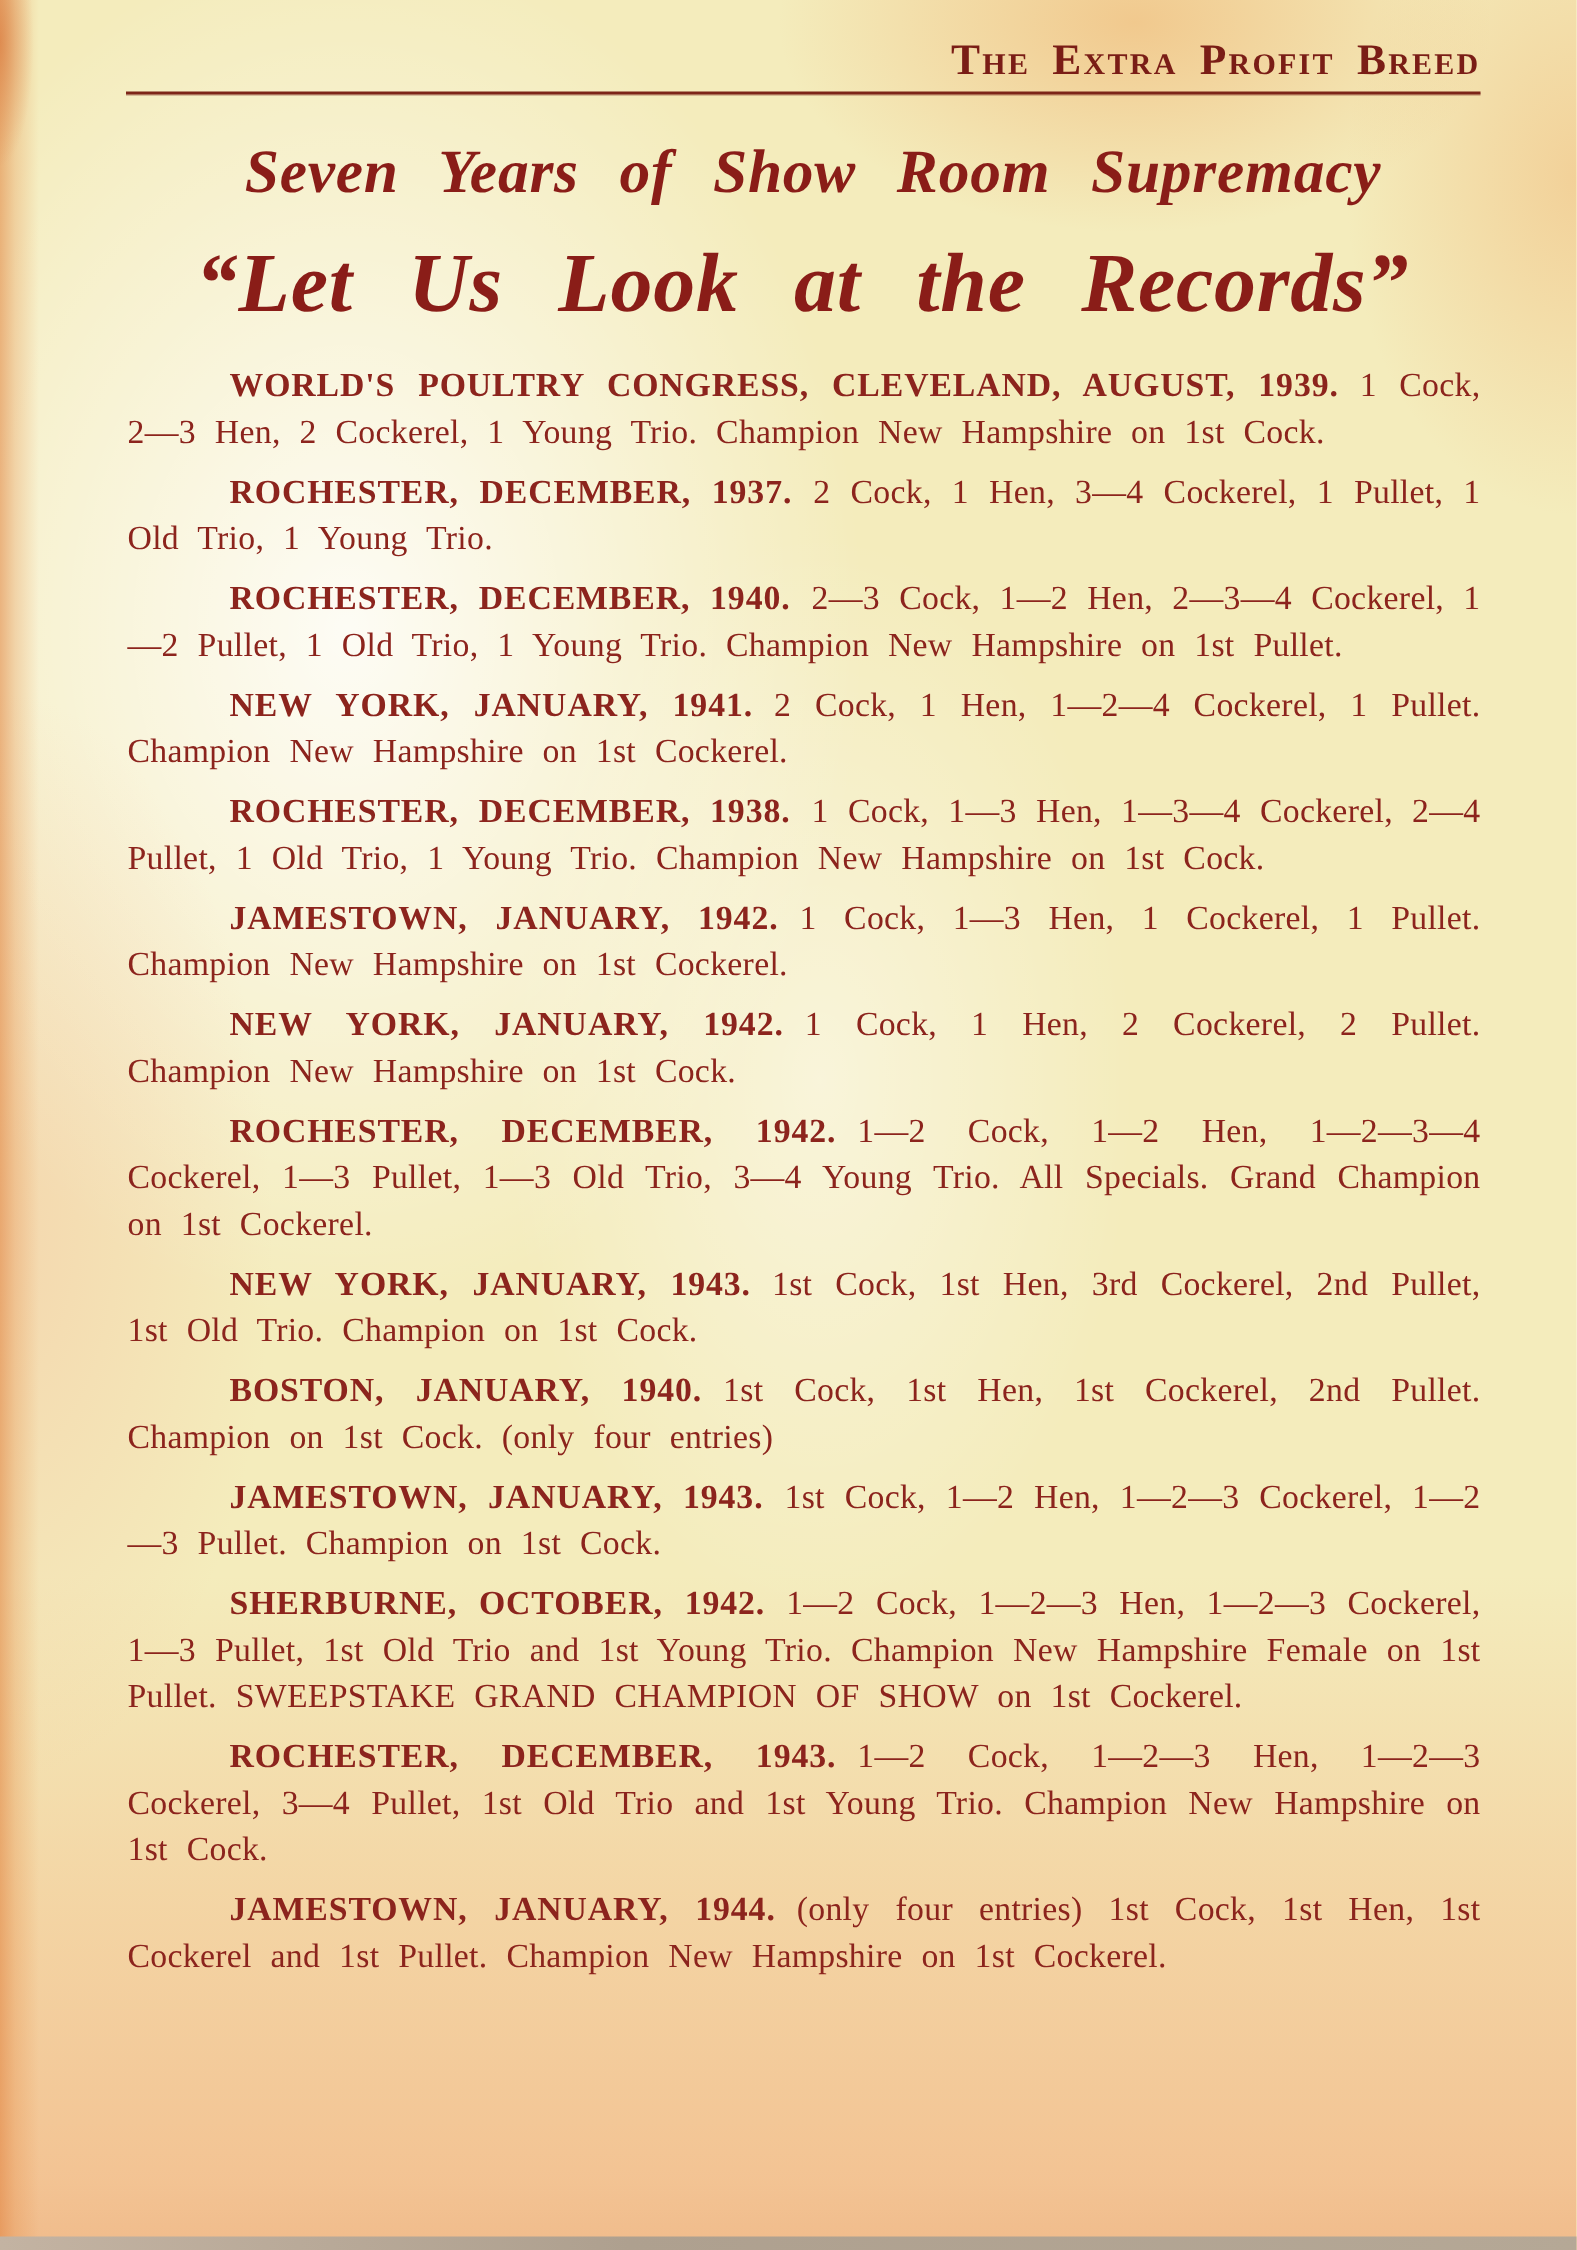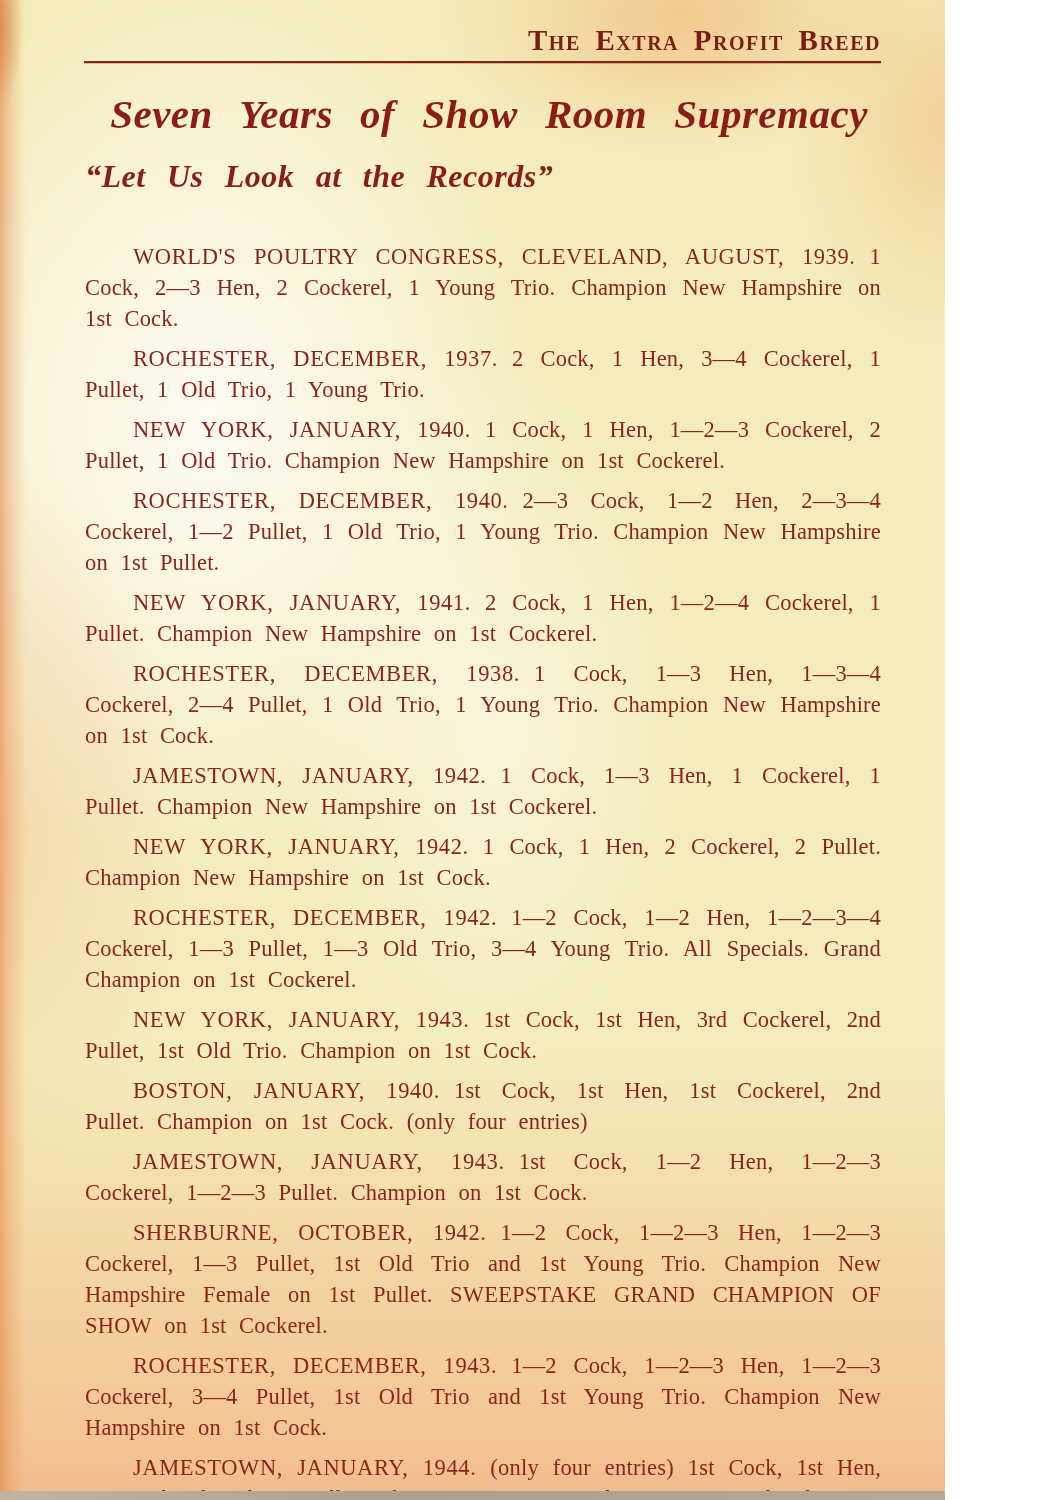--- a/index.html
+++ b/index.html
@@ -3,21 +3,21 @@
 <meta charset="utf-8">
 <style>
   html, body { margin: 0; padding: 0; }
   body {
     width: 1051px; height: 1500px;
     font-family: "Liberation Serif", serif;
     overflow: hidden;
   }
   .page {
     position: relative;
-    width: 945px; height: 1500px;
+    width: 1051px; height: 1500px;
     background:
       
       radial-gradient(ellipse 340px 200px at 72% 1%, rgba(238,166,96,0.50), rgba(238,166,96,0) 70%),
       radial-gradient(ellipse 220px 320px at 100% 8%, rgba(240,176,110,0.45), rgba(240,176,110,0) 70%),
       
       linear-gradient(to right, rgba(224,128,60,0.55) 0px, rgba(228,140,72,0.30) 10px, rgba(228,140,72,0) 26px),
       
       radial-gradient(ellipse 260px 520px at 0% 55%, rgba(244,176,148,0.35), rgba(244,176,148,0) 70%),
       
       radial-gradient(ellipse 480px 640px at 22% 28%, rgba(255,255,255,0.85), rgba(255,255,255,0) 72%),
@@ -52,61 +52,61 @@
   .page-title {
     position: absolute; top: 92px; left: 99px; right: 66px;
     margin: 0; text-align: center;
     font-style: italic; font-weight: bold;
     font-size: 41px; line-height: 1.1;
     word-spacing: 0.40em; letter-spacing: 0.5px;
     color: #8a1d18;
   }
   .page-subtitle {
     position: absolute; top: 159px; left: 85px; right: 66px;
-    margin: 0; 
+    margin: 0; text-align: center;
     font-style: italic; font-weight: bold;
-    font-size: 32px; line-height: 1.1;
+    font-size: 56px; line-height: 1.1;
     word-spacing: 0.40em; letter-spacing: 0.5px;
     color: #8a1d18;
   }
   .records {
     position: absolute; top: 241px; left: 85px; right: 64px;
   }
   .record {
     margin: 0 0 9px 0;
     text-align: justify;
     text-indent: 48px;
     font-size: 22.5px;
     line-height: 31px;
     word-spacing: 0.30em;
     letter-spacing: 0.2px;
     color: #8c241d;
   }
   .record-heading {
-    font-weight: normal;
+    font-weight: bold;
     letter-spacing: 0.6px;
     margin-right: 14px;
+    margin-left: 20px;
   }
   .record-details { }
 </style>
 </head>
 <body>
 
 <div class="page">
 
   <div class="running-head">The Extra Profit Breed</div>
   <div class="head-rule"></div>
 
   <h1 class="page-title">Seven Years of Show Room Supremacy</h1>
   <h2 class="page-subtitle">“Let Us Look at the Records”</h2>
 
   <main class="records">
     <p class="record"><span class="record-heading">WORLD'S POULTRY CONGRESS, CLEVELAND, AUGUST, 1939.</span><span class="record-details">1 Cock, 2—3 Hen, 2 Cockerel, 1 Young Trio. Champion New Hampshire on 1st Cock.</span></p>
     <p class="record"><span class="record-heading">ROCHESTER, DECEMBER, 1937.</span><span class="record-details">2 Cock, 1 Hen, 3—4 Cockerel, 1 Pullet, 1 Old Trio, 1 Young Trio.</span></p>
-    <p class="record"><span class="record-heading">NEW YORK, JANUARY, 1940.</span><span class="record-details">1 Cock, 1 Hen, 1—2—3 Cockerel, 2 Pullet, 1 Old Trio. Champion New Hampshire on 1st Cockerel.</span></p>
     <p class="record"><span class="record-heading">ROCHESTER, DECEMBER, 1940.</span><span class="record-details">2—3 Cock, 1—2 Hen, 2—3—4 Cockerel, 1—2 Pullet, 1 Old Trio, 1 Young Trio. Champion New Hampshire on 1st Pullet.</span></p>
     <p class="record"><span class="record-heading">NEW YORK, JANUARY, 1941.</span><span class="record-details">2 Cock, 1 Hen, 1—2—4 Cockerel, 1 Pullet. Champion New Hampshire on 1st Cockerel.</span></p>
     <p class="record"><span class="record-heading">ROCHESTER, DECEMBER, 1938.</span><span class="record-details">1 Cock, 1—3 Hen, 1—3—4 Cockerel, 2—4 Pullet, 1 Old Trio, 1 Young Trio. Champion New Hampshire on 1st Cock.</span></p>
     <p class="record"><span class="record-heading">JAMESTOWN, JANUARY, 1942.</span><span class="record-details">1 Cock, 1—3 Hen, 1 Cockerel, 1 Pullet. Champion New Hampshire on 1st Cockerel.</span></p>
     <p class="record"><span class="record-heading">NEW YORK, JANUARY, 1942.</span><span class="record-details">1 Cock, 1 Hen, 2 Cockerel, 2 Pullet. Champion New Hampshire on 1st Cock.</span></p>
     <p class="record"><span class="record-heading">ROCHESTER, DECEMBER, 1942.</span><span class="record-details">1—2 Cock, 1—2 Hen, 1—2—3—4 Cockerel, 1—3 Pullet, 1—3 Old Trio, 3—4 Young Trio. All Specials. Grand Champion on 1st Cockerel.</span></p>
     <p class="record"><span class="record-heading">NEW YORK, JANUARY, 1943.</span><span class="record-details">1st Cock, 1st Hen, 3rd Cockerel, 2nd Pullet, 1st Old Trio. Champion on 1st Cock.</span></p>
     <p class="record"><span class="record-heading">BOSTON, JANUARY, 1940.</span><span class="record-details">1st Cock, 1st Hen, 1st Cockerel, 2nd Pullet. Champion on 1st Cock. (only four entries)</span></p>
     <p class="record"><span class="record-heading">JAMESTOWN, JANUARY, 1943.</span><span class="record-details">1st Cock, 1—2 Hen, 1—2—3 Cockerel, 1—2—3 Pullet. Champion on 1st Cock.</span></p>
     <p class="record"><span class="record-heading">SHERBURNE, OCTOBER, 1942.</span><span class="record-details">1—2 Cock, 1—2—3 Hen, 1—2—3 Cockerel, 1—3 Pullet, 1st Old Trio and 1st Young Trio. Champion New Hampshire Female on 1st Pullet. SWEEPSTAKE GRAND CHAMPION OF SHOW on 1st Cockerel.</span></p>

